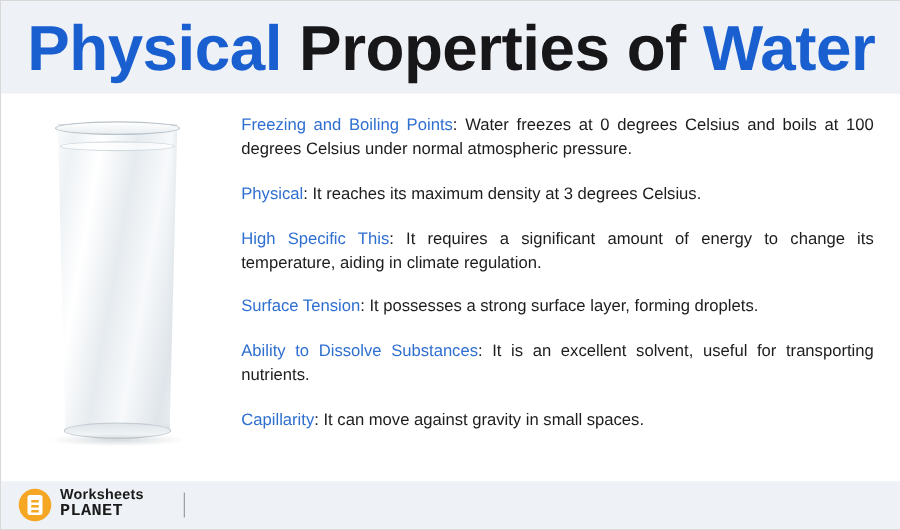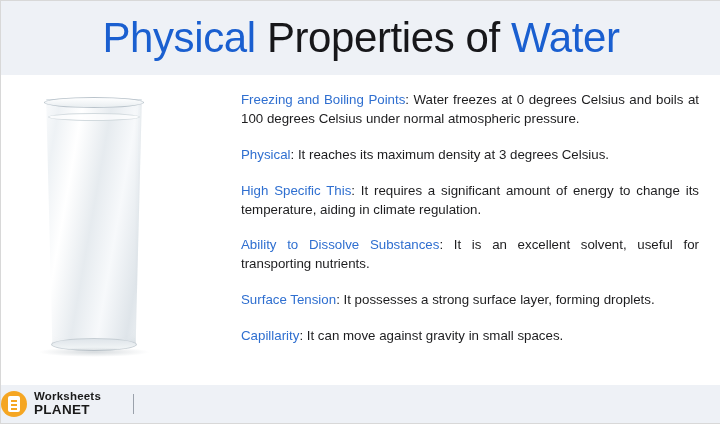--- a/index.html
+++ b/index.html
@@ -27,22 +27,22 @@
     left: 0;
     top: 0;
     width: 720px;
     height: 74px;
     background: #eef1f6;
     display: flex;
     align-items: center;
     justify-content: center;
   }
   .title {
-    font-size: 42px;
-    font-weight: normal;
+    font-size: 51px;
+    font-weight: bold;
     letter-spacing: -0.4px;
     white-space: nowrap;
     font-family: "Liberation Sans", sans-serif;
   }
   .title .blue { color: #1a5fd0; }
   .title .dark { color: #17171a; }
 
   
   .content {
     position: absolute;
@@ -121,21 +121,20 @@
     width: 112px;
     height: 10px;
     border-radius: 50%;
     background: radial-gradient(ellipse at center, rgba(120,135,145,0.30), rgba(255,255,255,0) 70%);
   }
 
   
   .text-col {
     flex: 1;
     padding: 16px 22px 0 6px;
-    margin-left: 48px;
   }
   .prop {
     margin: 0 0 17px 0;
     font-size: 13.3px;
     line-height: 1.42;
     color: #1d1d1f;
     text-align: justify;
   }
   .prop:last-child { margin-bottom: 0; }
   .prop .label {
@@ -146,20 +145,21 @@
   
   .footer {
     position: absolute;
     left: 0;
     bottom: 0;
     width: 720px;
     height: 38px;
     background: #eef1f6;
     display: flex;
     align-items: center;
+    padding-left: 14px;
   }
   .brand {
     display: flex;
     align-items: center;
     gap: 7px;
     min-width: 122px;
   }
   .brand-logo {
     width: 26px;
     height: 26px;
@@ -199,20 +199,21 @@
     font-weight: bold;
     color: #1a1a1a;
     letter-spacing: 0.2px;
   }
   .brand-text .l2 {
     display: block;
     font-size: 13.5px;
     font-weight: bold;
     color: #1a1a1a;
     letter-spacing: 0.3px;
+    font-family: Liberation Mono, monospace;
   }
   .footer-divider {
     width: 1px;
     height: 20px;
     background: #9aa1ab;
     margin: 0 12px 0 10px;
   }
   .footer-text {
     font-size: 12.4px;
     color: #17171a;
@@ -250,25 +251,25 @@
 
       <p class="prop">
         <span class="label">Physical</span><span class="sep">: </span><span>It reaches its maximum density at 3 degrees Celsius.</span>
       </p>
 
       <p class="prop">
         <span class="label">High Specific This</span><span class="sep">: </span><span>It requires a significant amount of energy to change its temperature, aiding in climate regulation.</span>
       </p>
 
       <p class="prop">
+        <span class="label">Surface Tension</span><span class="sep">: </span><span>It possesses a strong surface layer, forming droplets.</span>
+      </p>
+
+      <p class="prop">
         <span class="label">Ability to Dissolve Substances</span><span class="sep">: </span><span>It is an excellent solvent, useful for transporting nutrients.</span>
-      </p>
-
-      <p class="prop">
-        <span class="label">Surface Tension</span><span class="sep">: </span><span>It possesses a strong surface layer, forming droplets.</span>
       </p>
 
       <p class="prop">
         <span class="label">Capillarity</span><span class="sep">: </span><span>It can move against gravity in small spaces.</span>
       </p>
 
 
     </div>
   </div>
 

